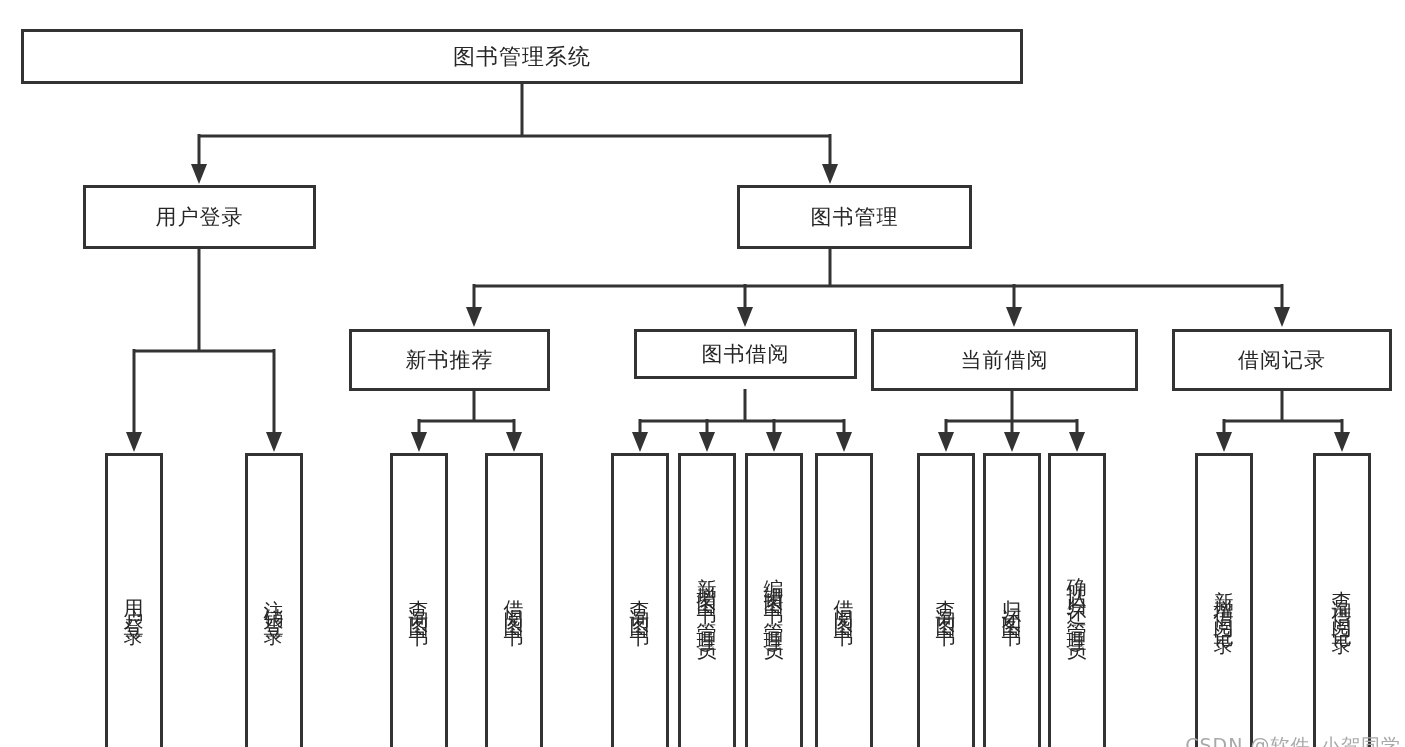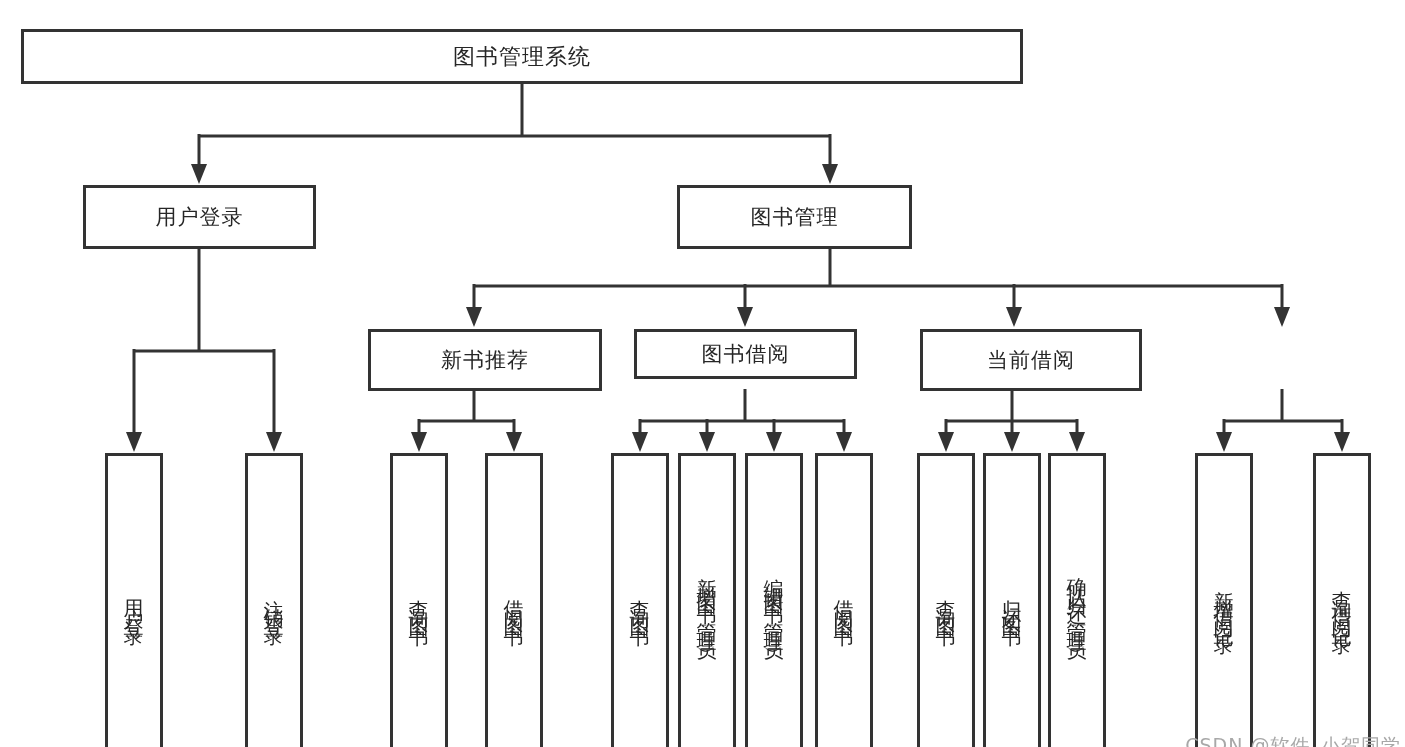--- a/index.html
+++ b/index.html
@@ -75,32 +75,35 @@
     </g>
   </svg>
 
   <div class="box lvl1" style="left:21px;top:13px;width:1002px;height:55px">
     <span>图书管理系统</span>
   </div>
 
   <div class="box lvl2" style="left:83px;top:169px;width:233px;height:64px">
     <span>用户登录</span>
   </div>
-  <div class="box lvl2" style="left:677px;top:169px;width:235px;height:64px">
+  <div class="box lvl2" style="left:737px;top:169px;width:235px;height:64px">
     <span>图书管理</span>
   </div>
 
-  <div class="box lvl3" style="left:368px;top:313px;width:234px;height:62px">
+  <div class="box lvl3" style="left:349px;top:313px;width:201px;height:62px">
     <span>新书推荐</span>
   </div>
   <div class="box lvl3" style="left:634px;top:313px;width:223px;height:50px">
     <span>图书借阅</span>
   </div>
-  <div class="box lvl3" style="left:920px;top:313px;width:222px;height:62px">
+  <div class="box lvl3" style="left:871px;top:313px;width:267px;height:62px">
     <span>当前借阅</span>
+  </div>
+  <div class="box lvl3" style="left:1172px;top:313px;width:220px;height:62px">
+    <span>借阅记录</span>
   </div>
 
   <div class="box leaf" style="left:105px;top:437px;width:58px;height:298px">
     <span>用户登录</span>
   </div>
   <div class="box leaf" style="left:245px;top:437px;width:58px;height:298px">
     <span>注销登录</span>
   </div>
 
   <div class="box leaf" style="left:390px;top:437px;width:58px;height:298px">

